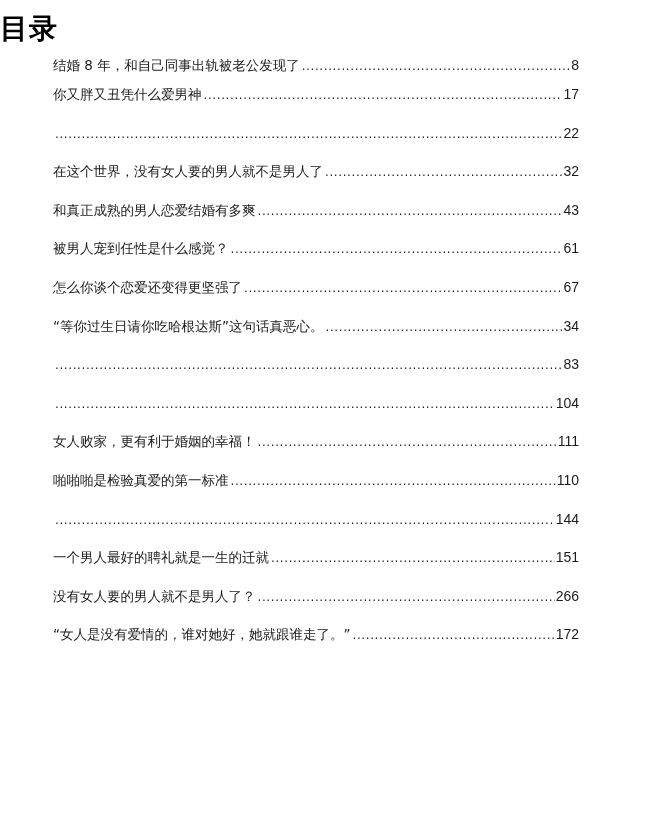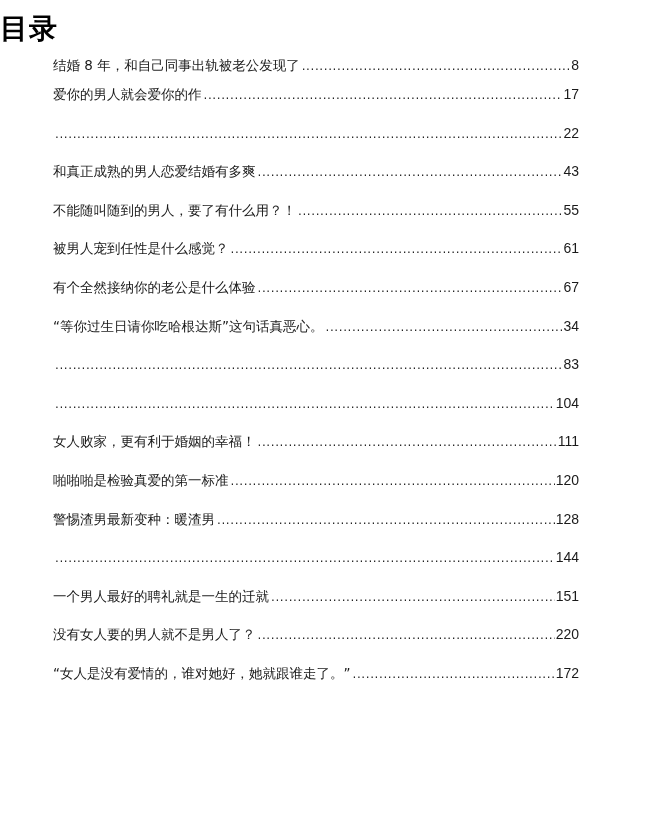--- a/index.html
+++ b/index.html
@@ -74,45 +74,45 @@
 
 <div class="toc-title">目录</div>
 
 <ul class="toc-list">
   <li class="toc-entry">
     <span class="toc-entry-title">结婚 8 年，和自己同事出轨被老公发现了</span>
     <span class="toc-leader"></span>
     <span class="toc-page">8</span>
   </li>
   <li class="toc-entry">
-    <span class="toc-entry-title">爱你的男人就会爱你的作</span>
+    <span class="toc-entry-title">你又胖又丑凭什么爱男神</span>
     <span class="toc-leader"></span>
     <span class="toc-page">17</span>
   </li>
   <li class="toc-entry">
     <span class="toc-leader"></span>
     <span class="toc-page">22</span>
   </li>
   <li class="toc-entry">
+    <span class="toc-entry-title">在这个世界，没有女人要的男人就不是男人了</span>
+    <span class="toc-leader"></span>
+    <span class="toc-page">32</span>
+  </li>
+  <li class="toc-entry">
     <span class="toc-entry-title">和真正成熟的男人恋爱结婚有多爽</span>
     <span class="toc-leader"></span>
     <span class="toc-page">43</span>
-  </li>
-  <li class="toc-entry">
-    <span class="toc-entry-title">不能随叫随到的男人，要了有什么用？！</span>
-    <span class="toc-leader"></span>
-    <span class="toc-page">55</span>
   </li>
   <li class="toc-entry">
     <span class="toc-entry-title">被男人宠到任性是什么感觉？</span>
     <span class="toc-leader"></span>
     <span class="toc-page">61</span>
   </li>
   <li class="toc-entry">
-    <span class="toc-entry-title">有个全然接纳你的老公是什么体验</span>
+    <span class="toc-entry-title">怎么你谈个恋爱还变得更坚强了</span>
     <span class="toc-leader"></span>
     <span class="toc-page">67</span>
   </li>
   <li class="toc-entry">
     <span class="toc-entry-title">“等你过生日请你吃哈根达斯”这句话真恶心。</span>
     <span class="toc-leader"></span>
     <span class="toc-page">34</span>
   </li>
   <li class="toc-entry">
     <span class="toc-leader"></span>
@@ -123,39 +123,34 @@
     <span class="toc-page">104</span>
   </li>
   <li class="toc-entry">
     <span class="toc-entry-title">女人败家，更有利于婚姻的幸福！</span>
     <span class="toc-leader"></span>
     <span class="toc-page">111</span>
   </li>
   <li class="toc-entry">
     <span class="toc-entry-title">啪啪啪是检验真爱的第一标准</span>
     <span class="toc-leader"></span>
-    <span class="toc-page">120</span>
-  </li>
-  <li class="toc-entry">
-    <span class="toc-entry-title">警惕渣男最新变种：暖渣男</span>
-    <span class="toc-leader"></span>
-    <span class="toc-page">128</span>
+    <span class="toc-page">110</span>
   </li>
   <li class="toc-entry">
     <span class="toc-leader"></span>
     <span class="toc-page">144</span>
   </li>
   <li class="toc-entry">
     <span class="toc-entry-title">一个男人最好的聘礼就是一生的迁就</span>
     <span class="toc-leader"></span>
     <span class="toc-page">151</span>
   </li>
   <li class="toc-entry">
     <span class="toc-entry-title">没有女人要的男人就不是男人了？</span>
     <span class="toc-leader"></span>
-    <span class="toc-page">220</span>
+    <span class="toc-page">266</span>
   </li>
   <li class="toc-entry">
     <span class="toc-entry-title">“女人是没有爱情的，谁对她好，她就跟谁走了。”</span>
     <span class="toc-leader"></span>
     <span class="toc-page">172</span>
   </li>
 </ul>
 
 </body></html>

